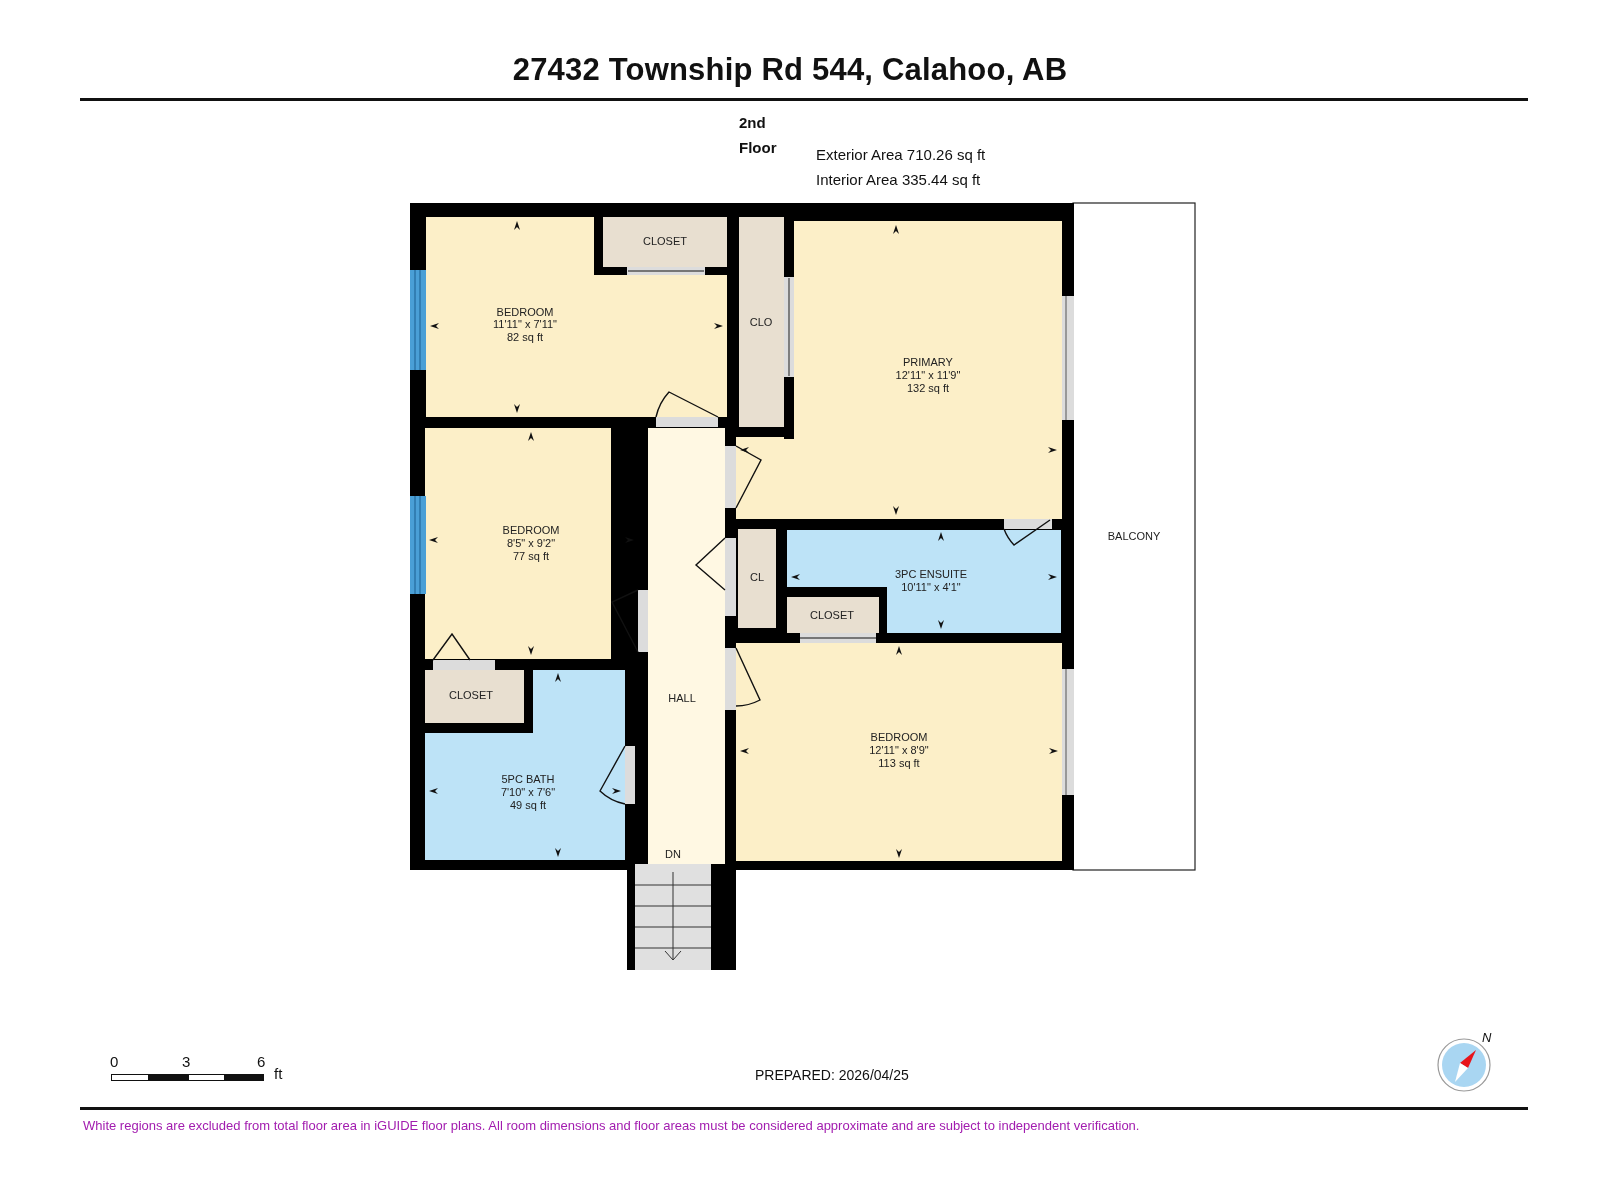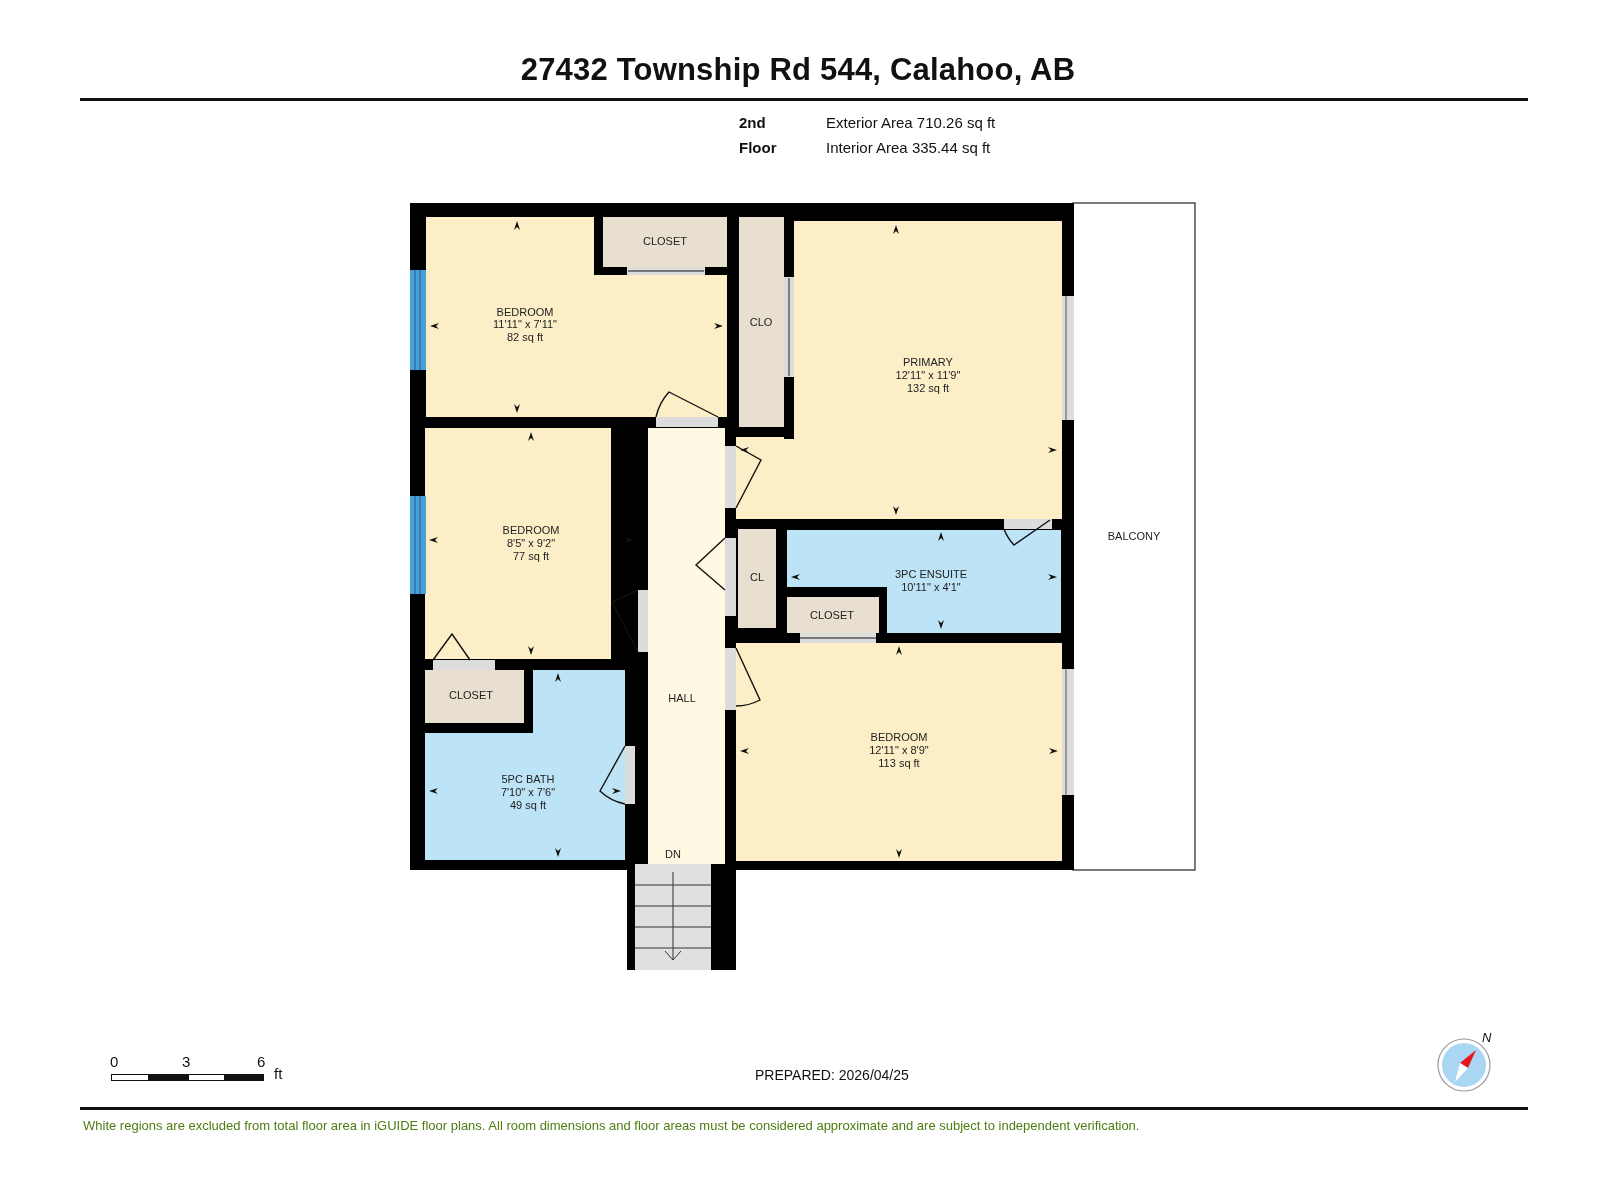--- a/index.html
+++ b/index.html
@@ -1,29 +1,29 @@
 <!DOCTYPE html>
 <html><head>
 <meta charset="utf-8">
 <style>
   html,body{margin:0;padding:0;background:#fff;}
   body{width:1600px;height:1200px;position:relative;overflow:hidden;font-family:"Liberation Sans",sans-serif;color:#111;}
-  .title{position:absolute;left:16px;top:52px;width:1564px;text-align:center;font-size:31px;font-weight:bold;letter-spacing:0.2px;}
+  .title{position:absolute;left:8px;top:52px;width:1564px;text-align:center;font-size:31px;font-weight:bold;letter-spacing:0.2px;}
   .rule{position:absolute;left:80px;width:1448px;height:3px;background:#111;}
   .floor-info{position:absolute;top:110px;left:728px;font-size:15px;line-height:25px;}
   .floor-label{position:absolute;left:0;top:0;font-weight:bold;margin-left:11px;}
-  .area-line{position:absolute;left:98px;white-space:nowrap;}
+  .area-line{position:absolute;left:88px;white-space:nowrap;margin-top:32px;}
   svg.plan{position:absolute;left:0;top:0;}
   .room-text{font-family:"Liberation Sans",sans-serif;font-size:11px;fill:#222;text-anchor:middle;}
   .prepared{position:absolute;top:1067px;left:727px;font-size:14px;margin-left:28px;}
   .scale{position:absolute;left:110px;top:1053px;width:200px;height:50px;}
   .scale .n{position:absolute;top:0;font-size:15px;}
   .scale .bar{position:absolute;top:21px;height:7px;border:1px solid #111;box-sizing:border-box;}
   .scale .ft{position:absolute;left:164px;top:12px;font-size:15px;}
-  .disclaimer{position:absolute;left:83px;top:1118px;font-size:13px;color:#4d7c0f;white-space:nowrap;}
+  .disclaimer{position:absolute;left:83px;top:1118px;font-size:13px;color:#a21caf;white-space:nowrap;}
   .compass{position:absolute;left:1434px;top:1028px;width:64px;height:64px;}
 </style>
 </head>
 <body>
 
 <div class="title">27432 Township Rd 544, Calahoo, AB</div>
 <div class="rule" style="top:98px"></div>
 
 <div class="floor-info">
   <span class="floor-label">2nd Floor</span>

